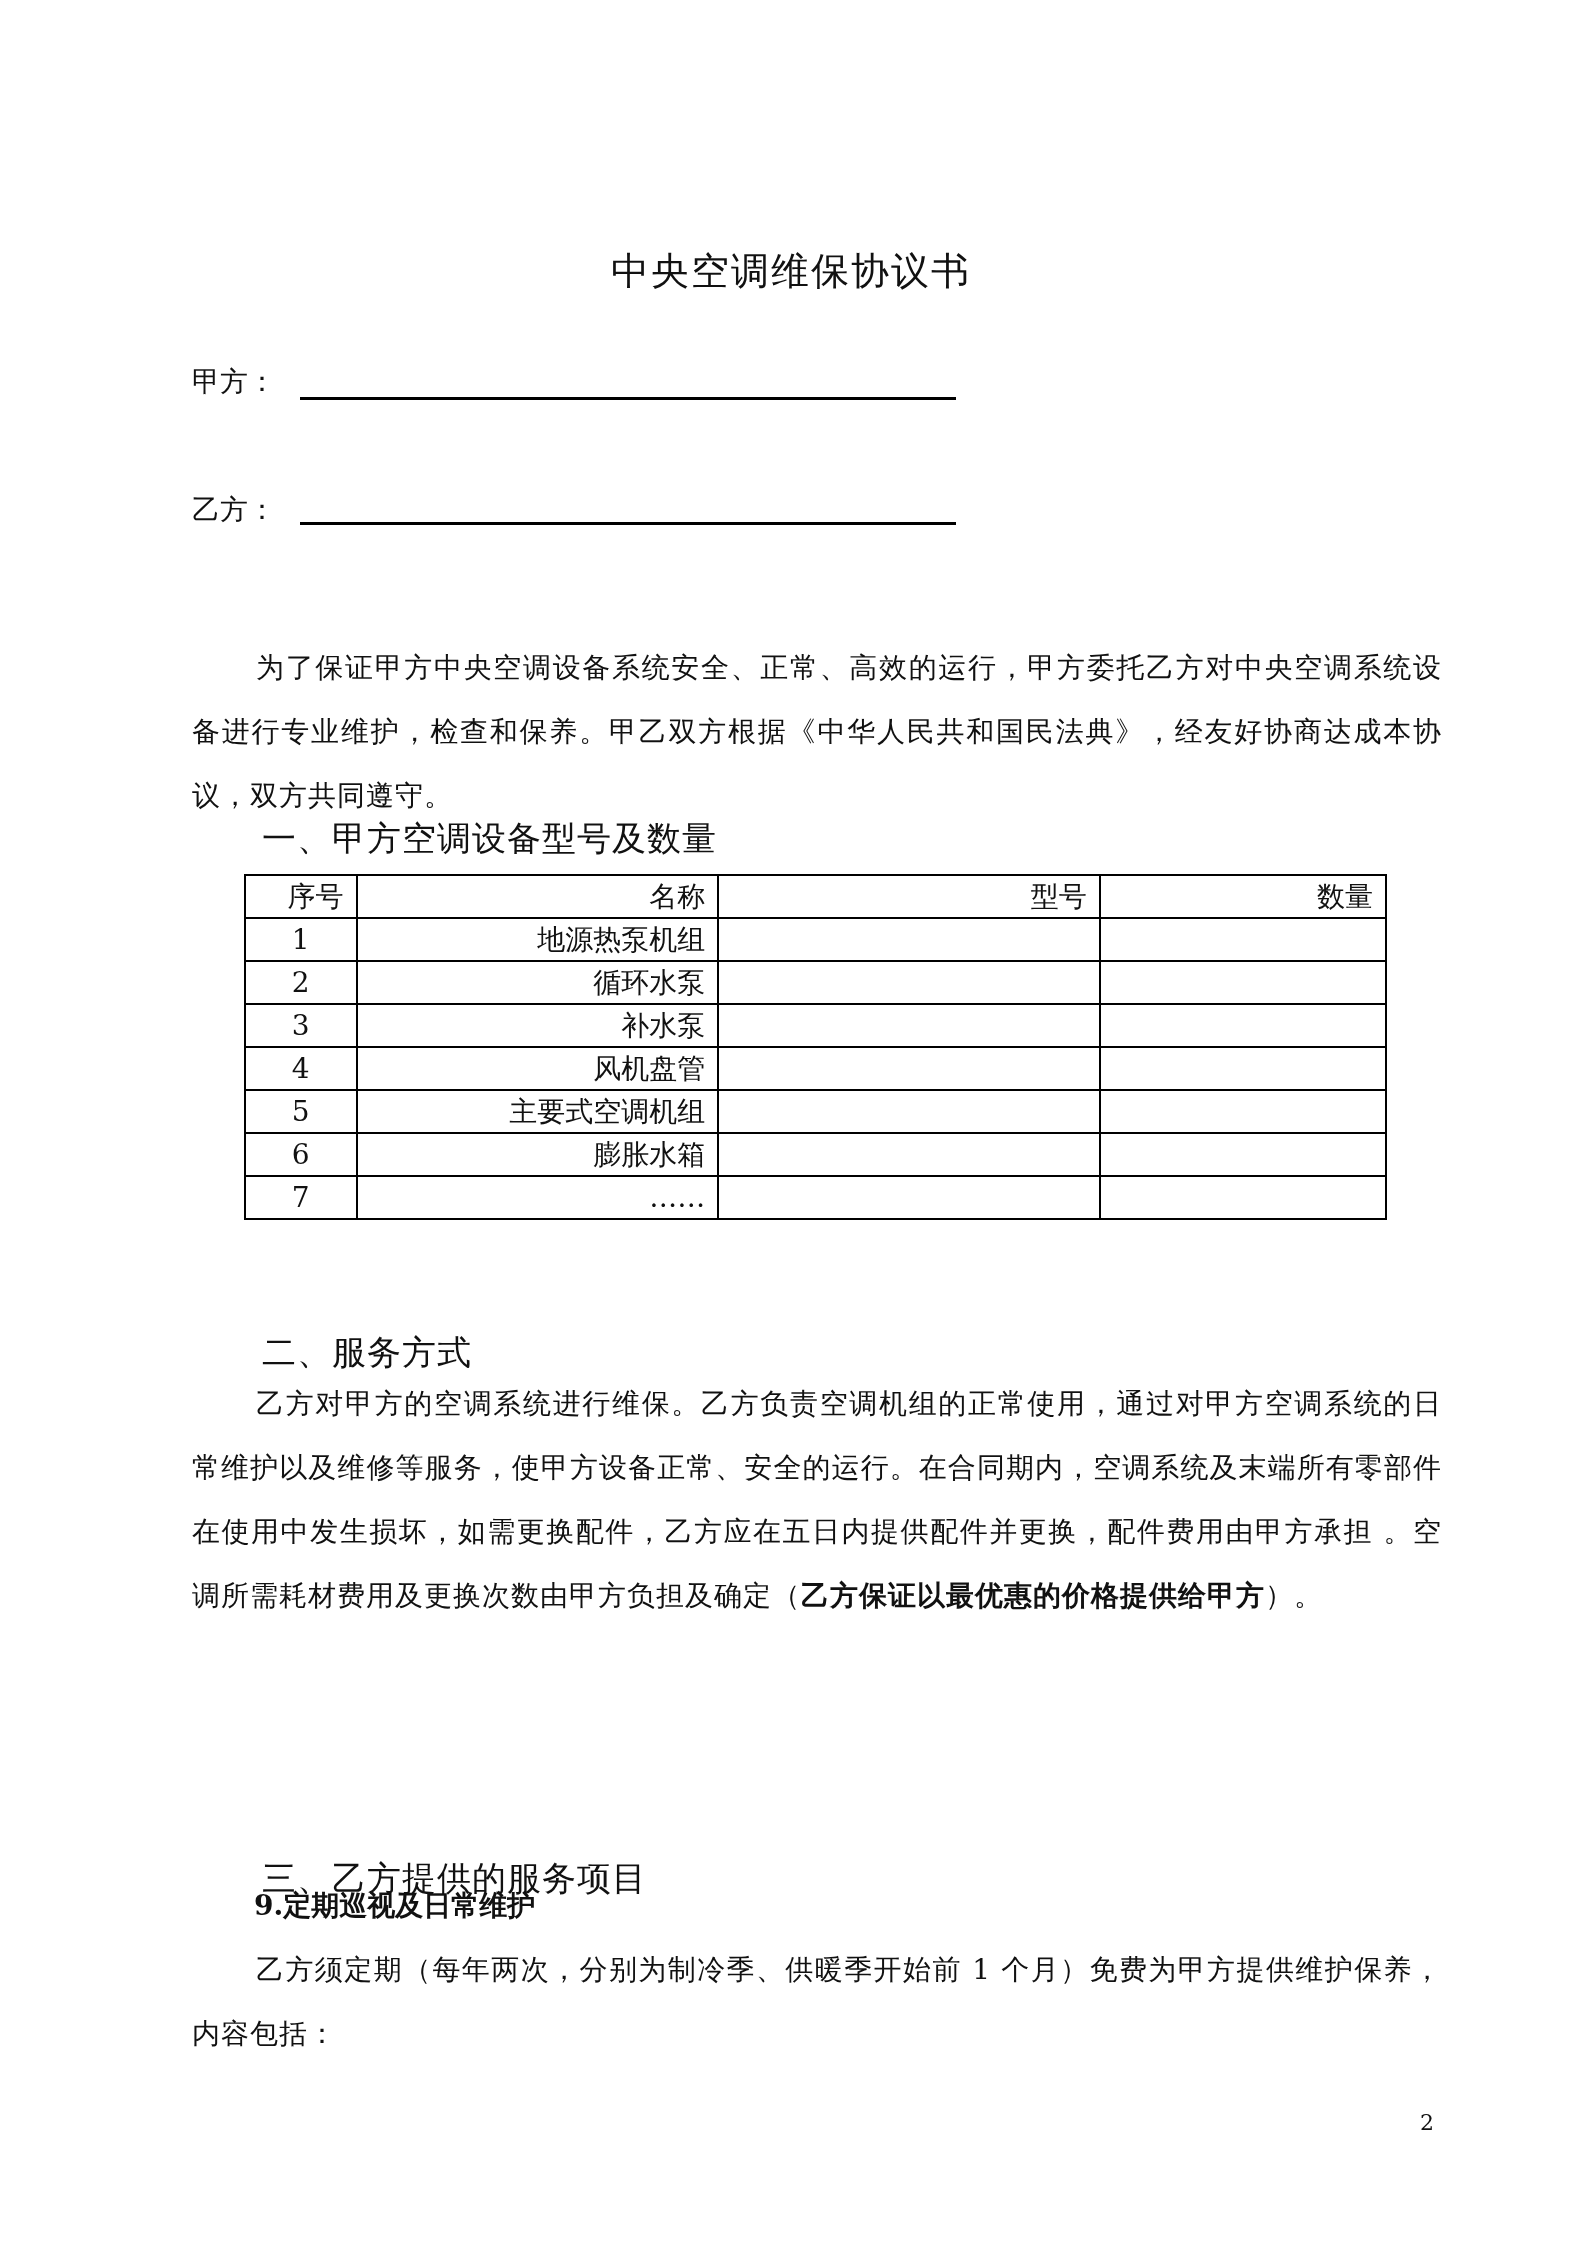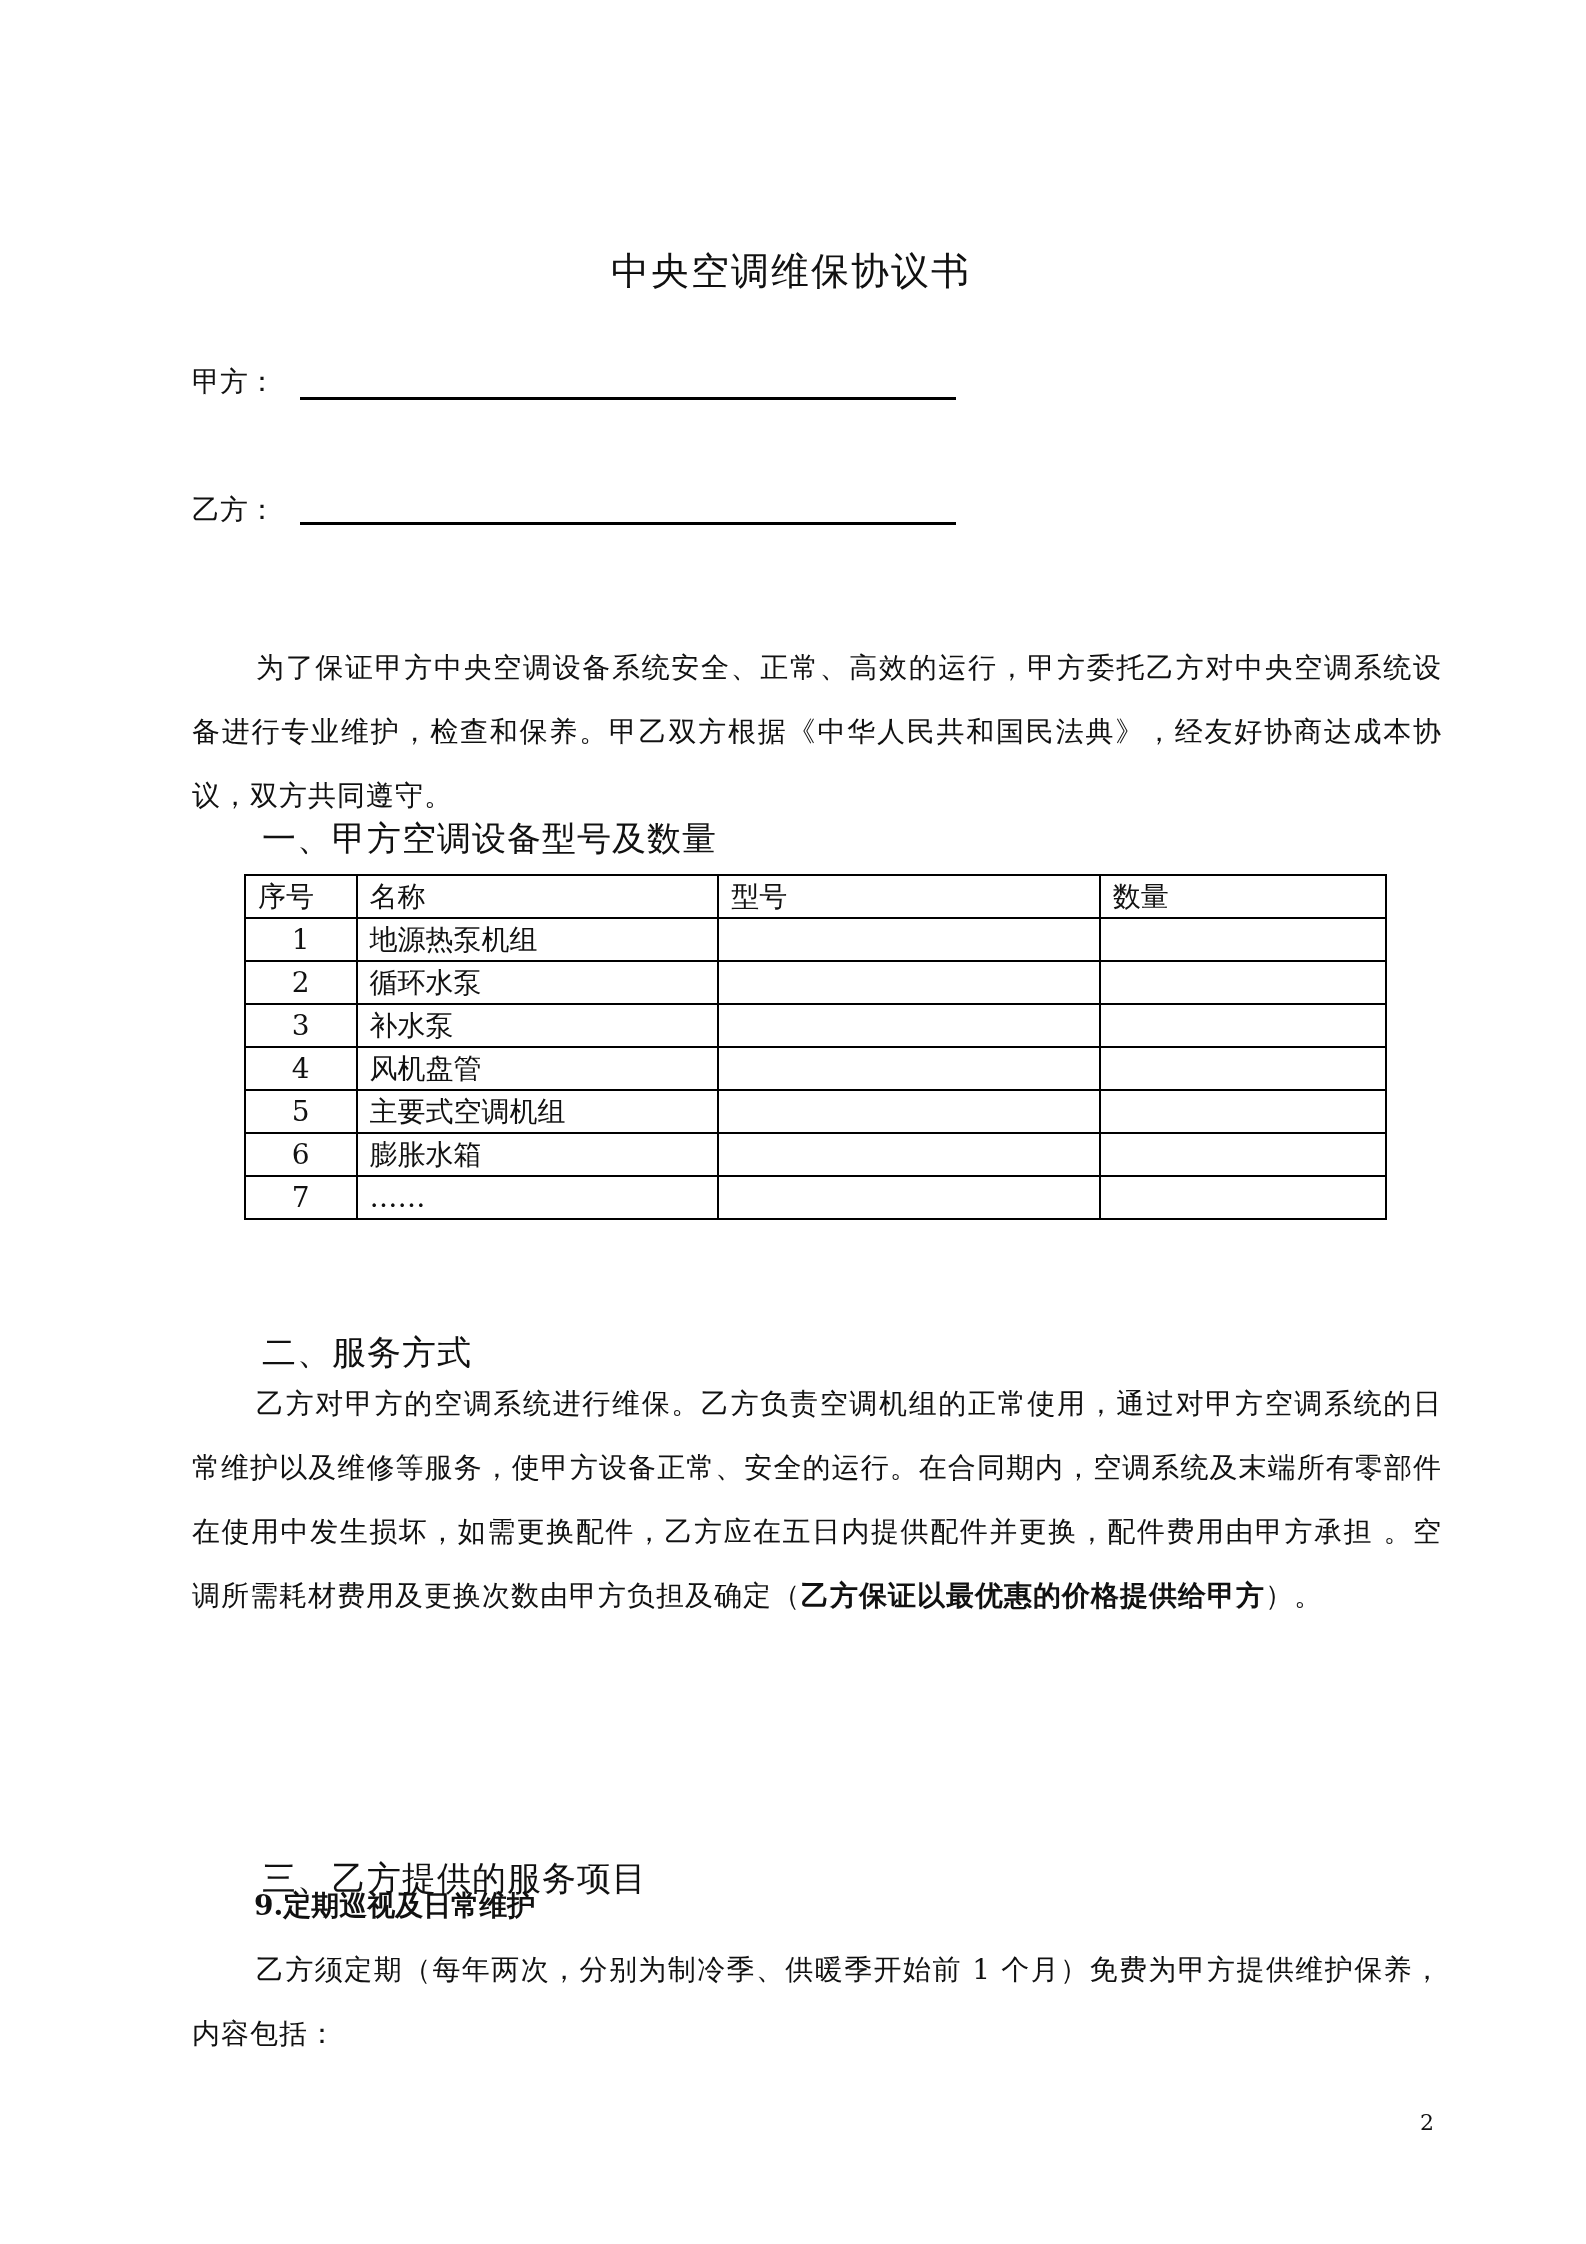--- a/index.html
+++ b/index.html
@@ -23,23 +23,23 @@
     .h2 { left: 254px; font-size: 28px; line-height: 36px; font-weight: bold; }
     .bold { font-weight: bold; }
     table.equip {
       position: absolute; left: 244px; top: 874px; width: 1143px;
       border-collapse: collapse; font-size: 28px;
     }
     table.equip th, table.equip td {
       border: 2px solid #000; height: 41px; padding: 0 12px; line-height: 40px;
       font-weight: normal;
     }
-    table.equip th { text-align: left; }
+    table.equip th { text-align: right; }
     table.equip td.num { text-align: center; }
-    table.equip td.name { text-align: left; }
+    table.equip td.name { text-align: right; }
     .col-num { width: 86px; }
     .col-name { width: 338px; }
     .col-model { width: 358px; }
     .col-qty { width: 262px; }
     .page-num { left: 1420px; top: 2110px; font-size: 22px; }
   </style>
 </head>
 <body>
 
 <div class="abs title">中央空调维保协议书</div>

